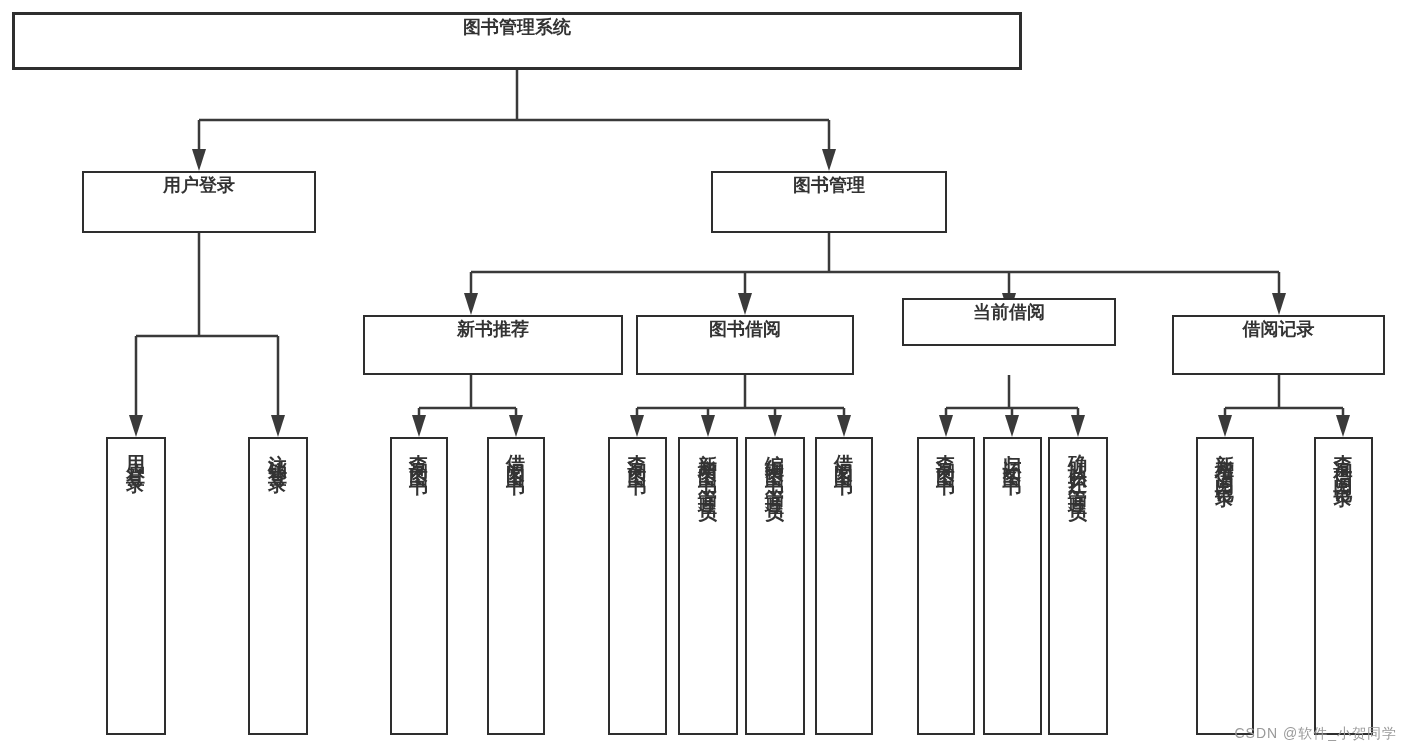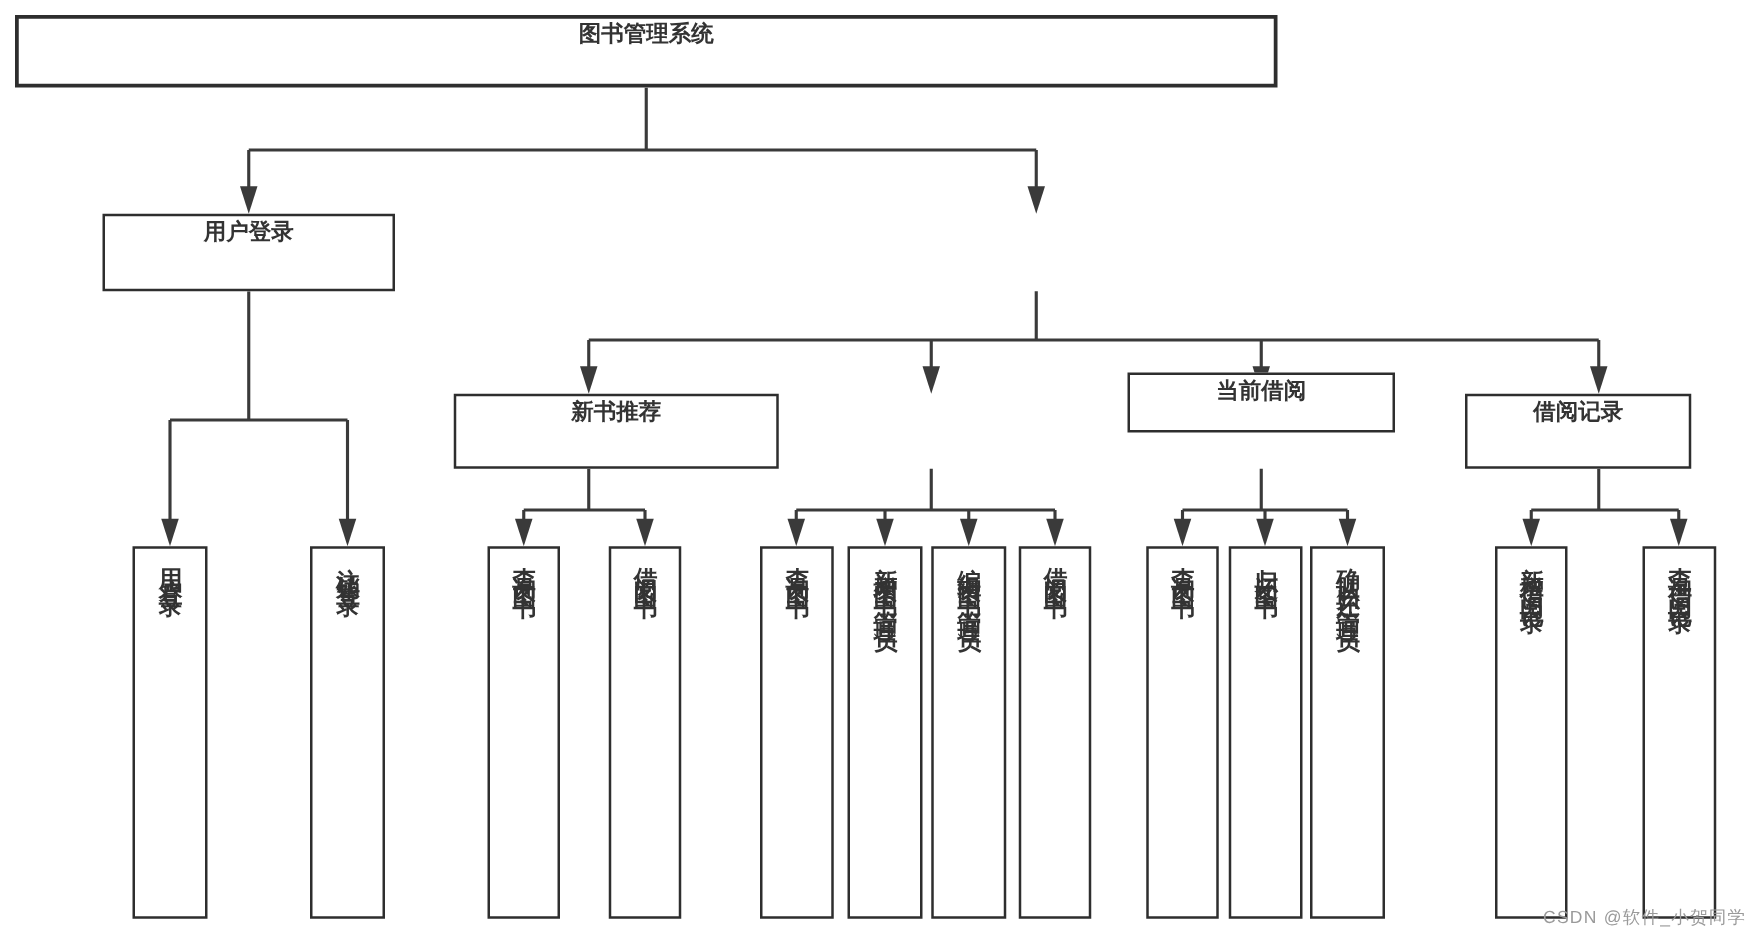--- a/index.html
+++ b/index.html
@@ -70,28 +70,34 @@
     </g>
   </svg>
 
   <div class="node root" style="left:12px;top:12px;width:1010px;height:58px">
     <span>图书管理系统</span>
   </div>
 
   <div class="node branch" style="left:82px;top:171px;width:234px;height:62px">
     <span>用户登录</span>
   </div>
+  <div class="node branch" style="left:711px;top:171px;width:236px;height:62px">
+    <span>图书管理</span>
+  </div>
 
   <div class="node branch" style="left:363px;top:315px;width:260px;height:60px">
     <span>新书推荐</span>
   </div>
+  <div class="node branch" style="left:636px;top:315px;width:218px;height:60px">
+    <span>图书借阅</span>
+  </div>
   <div class="node branch" style="left:902px;top:298px;width:214px;height:48px">
     <span>当前借阅</span>
   </div>
-  <div class="node branch" style="left:1172px;top:315px;width:181px;height:60px">
+  <div class="node branch" style="left:1172px;top:315px;width:213px;height:60px">
     <span>借阅记录</span>
   </div>
 
   <div class="node leaf" style="left:106px;top:437px;width:60px;height:298px">
     <span>用户登录</span>
   </div>
   <div class="node leaf" style="left:248px;top:437px;width:60px;height:298px">
     <span>注销登录</span>
   </div>
 

